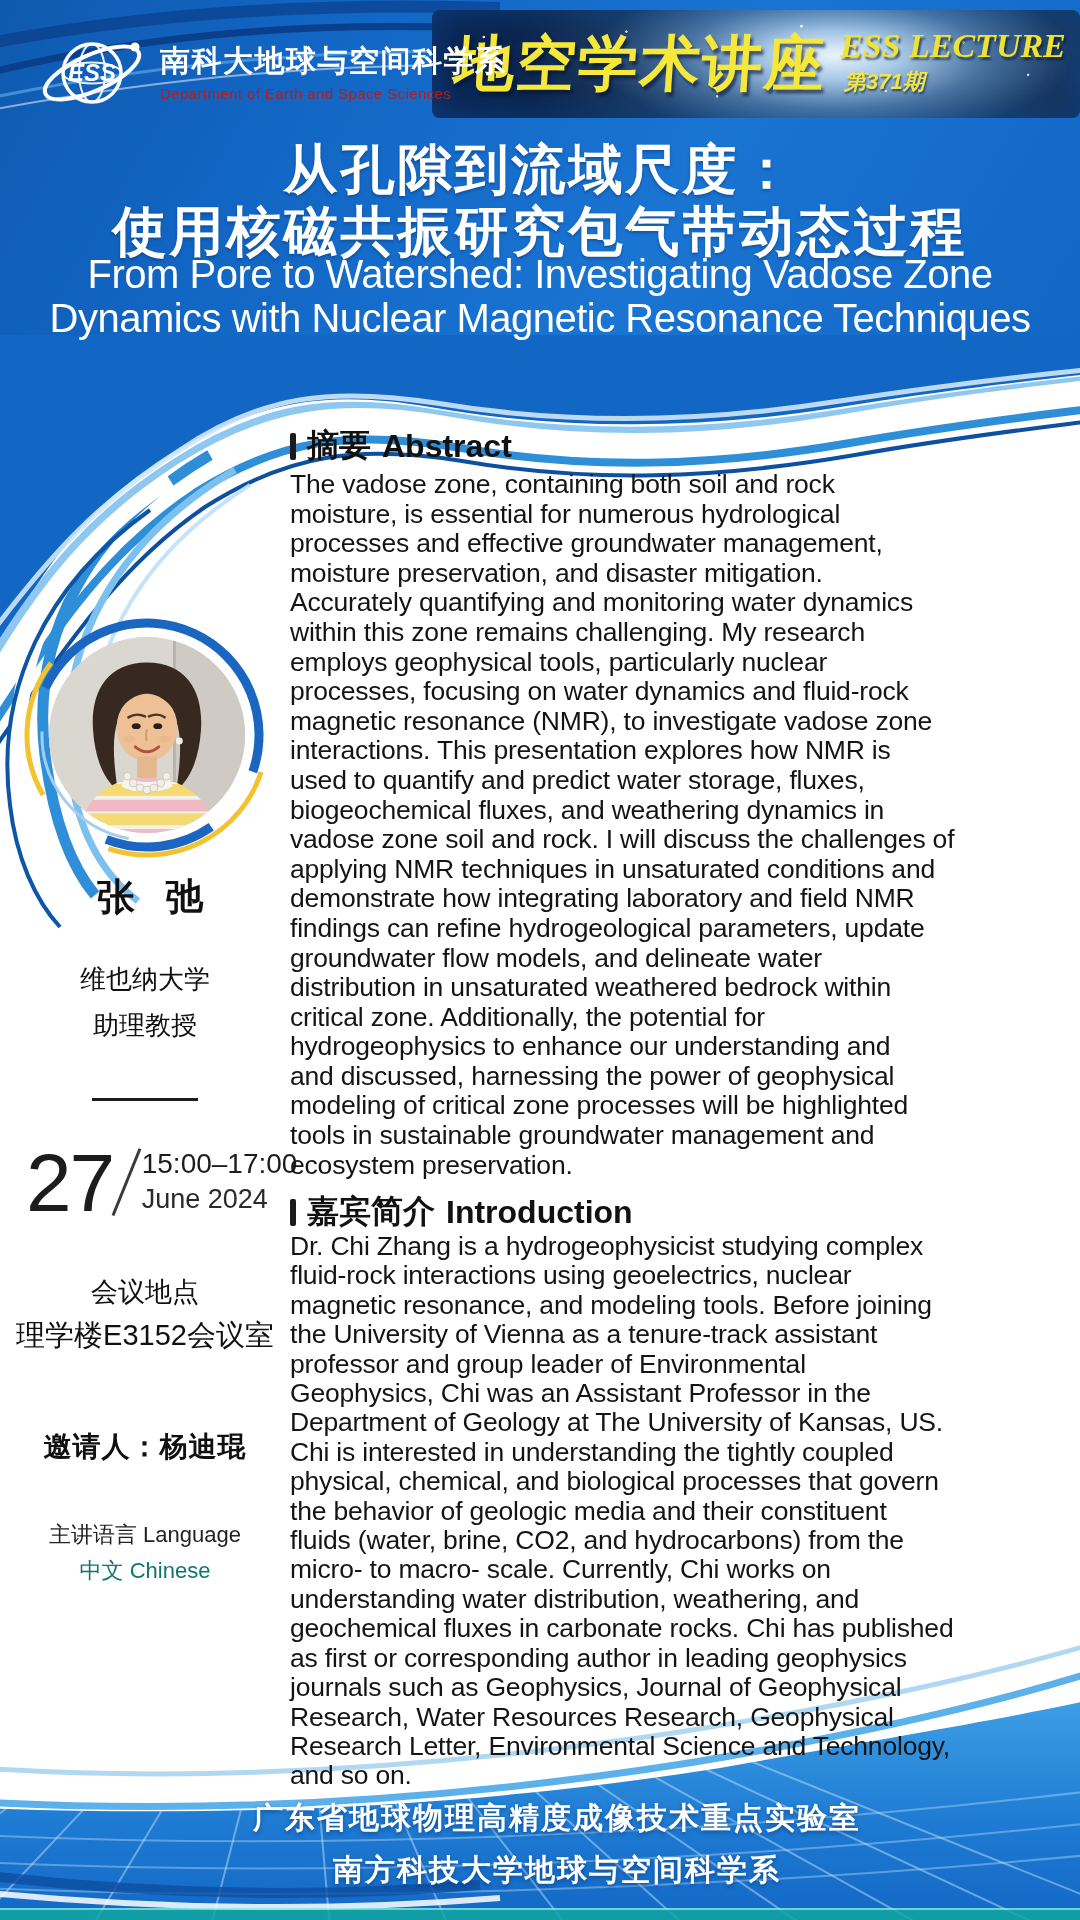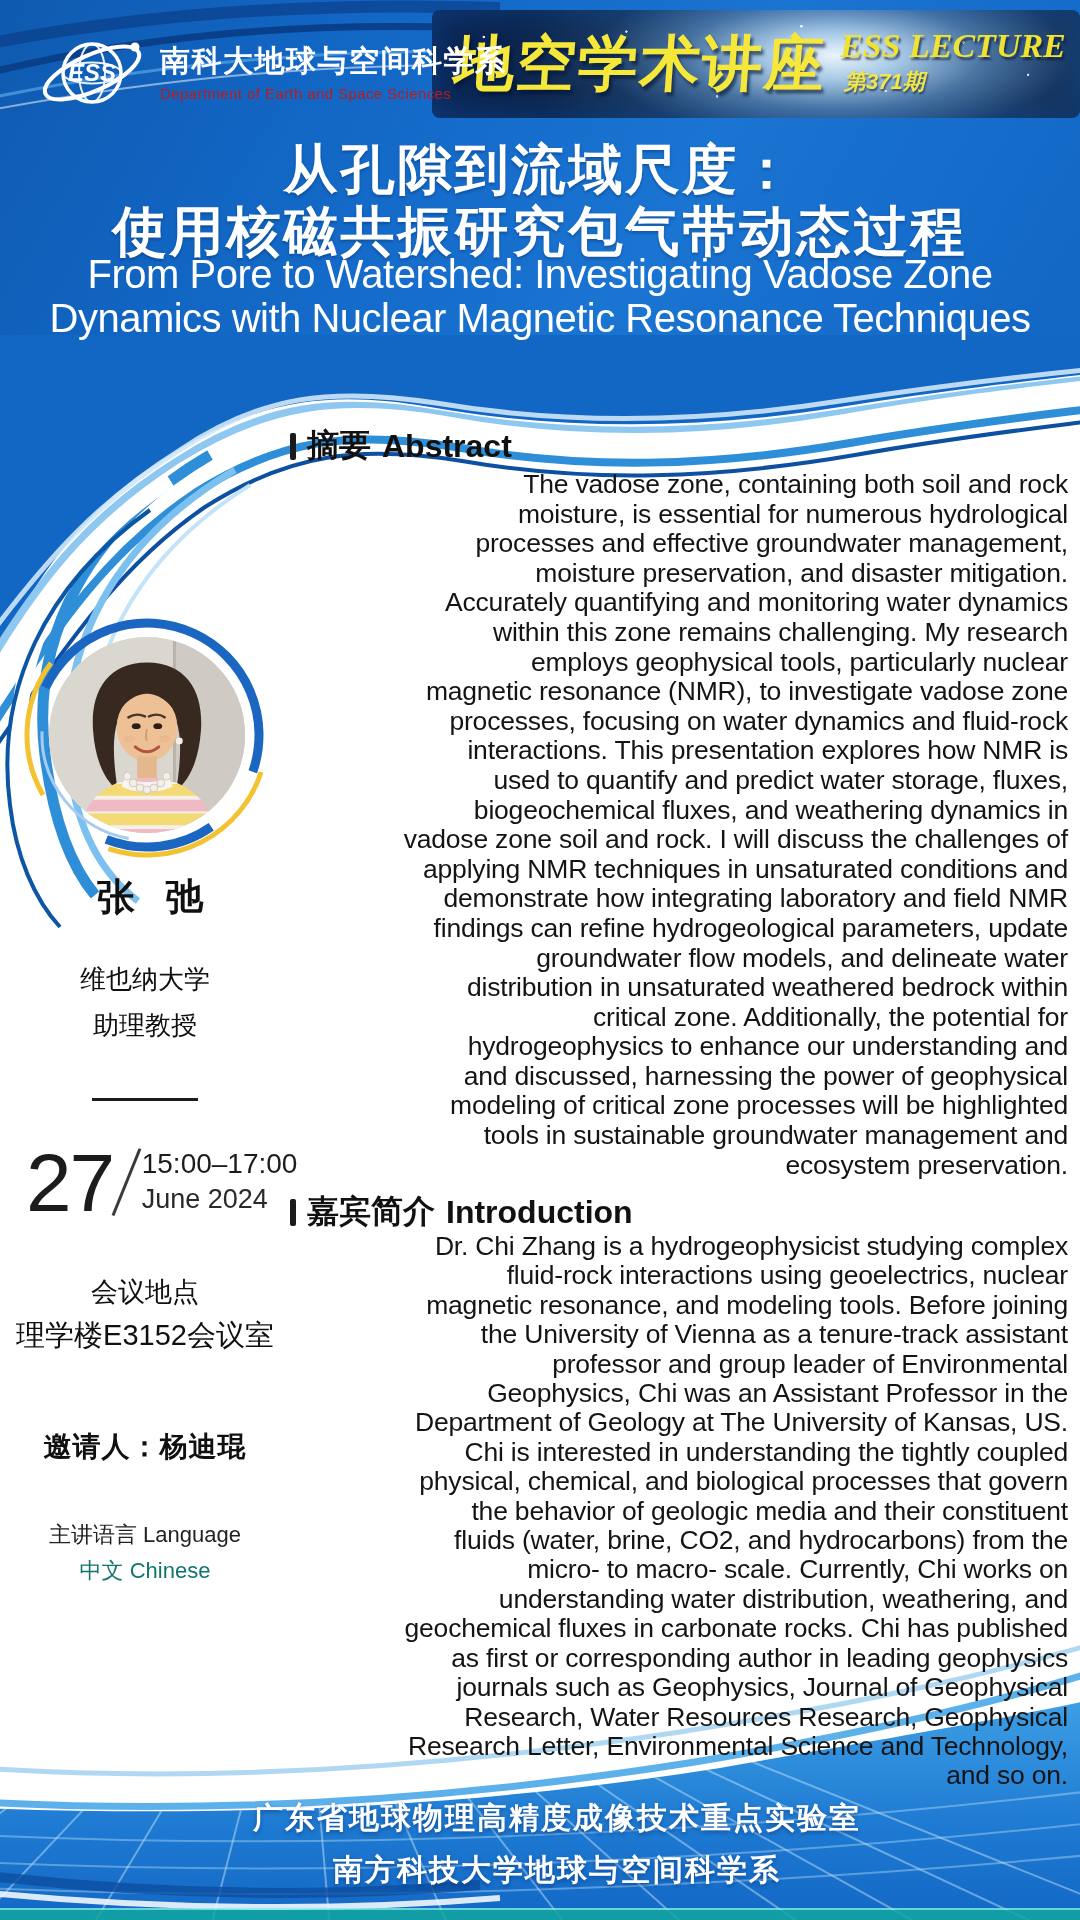--- a/index.html
+++ b/index.html
@@ -66,21 +66,21 @@
   .lang-label{top:1520px;font-size:22px;color:#222;}
   .lang-value{top:1556px;font-size:22px;color:#0f766e;}
   
   .sec-head{position:absolute;left:290px;display:flex;align-items:center;z-index:5;}
   .sec-head .bar{width:6px;height:27px;background:#1b1b1b;border-radius:2px;margin-right:11px;}
   .sec-head .h-cn{font-size:32px;font-weight:bold;color:#111;}
   .sec-head .h-en{font-size:32px;font-weight:bold;color:#111;margin-left:11px;}
   .sec-head.abstract{top:424px;} .sec-head.intro{top:1190px;}
   .body-lines{position:absolute;left:290px;width:778px;z-index:5;color:#141414;
     font-size:26.5px;line-height:29.6px;letter-spacing:-.2px;}
-  .body-lines .tline{white-space:nowrap;text-align:right;}
+  .body-lines .tline{white-space:nowrap;}
   .body-lines.abstract{top:470px;} .body-lines.intro{top:1232px;line-height:29.4px;}
   
   .footer-svg{position:absolute;left:0;top:1640px;z-index:3;}
   .footer-line{position:absolute;left:0;width:1080px;text-align:center;padding-left:34px;box-sizing:border-box;
     color:#ffffff;font-size:30px;font-weight:bold;letter-spacing:2px;z-index:6;
     text-shadow:0 2px 4px rgba(6,45,110,.55);white-space:nowrap;}
   .footer-line.f1{top:1798px;} .footer-line.f2{top:1850px;}
 </style>
 </head>
 <body>
@@ -215,22 +215,22 @@
     <span class="h-en">Abstract</span>
   </div>
   <div class="body-lines abstract">
       <div class="tline">The vadose zone, containing both soil and rock</div>
       <div class="tline">moisture, is essential for numerous hydrological</div>
       <div class="tline">processes and effective groundwater management,</div>
       <div class="tline">moisture preservation, and disaster mitigation.</div>
       <div class="tline">Accurately quantifying and monitoring water dynamics</div>
       <div class="tline">within this zone remains challenging. My research</div>
       <div class="tline">employs geophysical tools, particularly nuclear</div>
+      <div class="tline">processes, focusing on water dynamics and fluid-rock</div>
       <div class="tline">magnetic resonance (NMR), to investigate vadose zone</div>
-      <div class="tline">processes, focusing on water dynamics and fluid-rock</div>
       <div class="tline">interactions. This presentation explores how NMR is</div>
       <div class="tline">used to quantify and predict water storage, fluxes,</div>
       <div class="tline">biogeochemical fluxes, and weathering dynamics in</div>
       <div class="tline">vadose zone soil and rock. I will discuss the challenges of</div>
       <div class="tline">applying NMR techniques in unsaturated conditions and</div>
       <div class="tline">demonstrate how integrating laboratory and field NMR</div>
       <div class="tline">findings can refine hydrogeological parameters, update</div>
       <div class="tline">groundwater flow models, and delineate water</div>
       <div class="tline">distribution in unsaturated weathered bedrock within</div>
       <div class="tline">critical zone. Additionally, the potential for</div>

